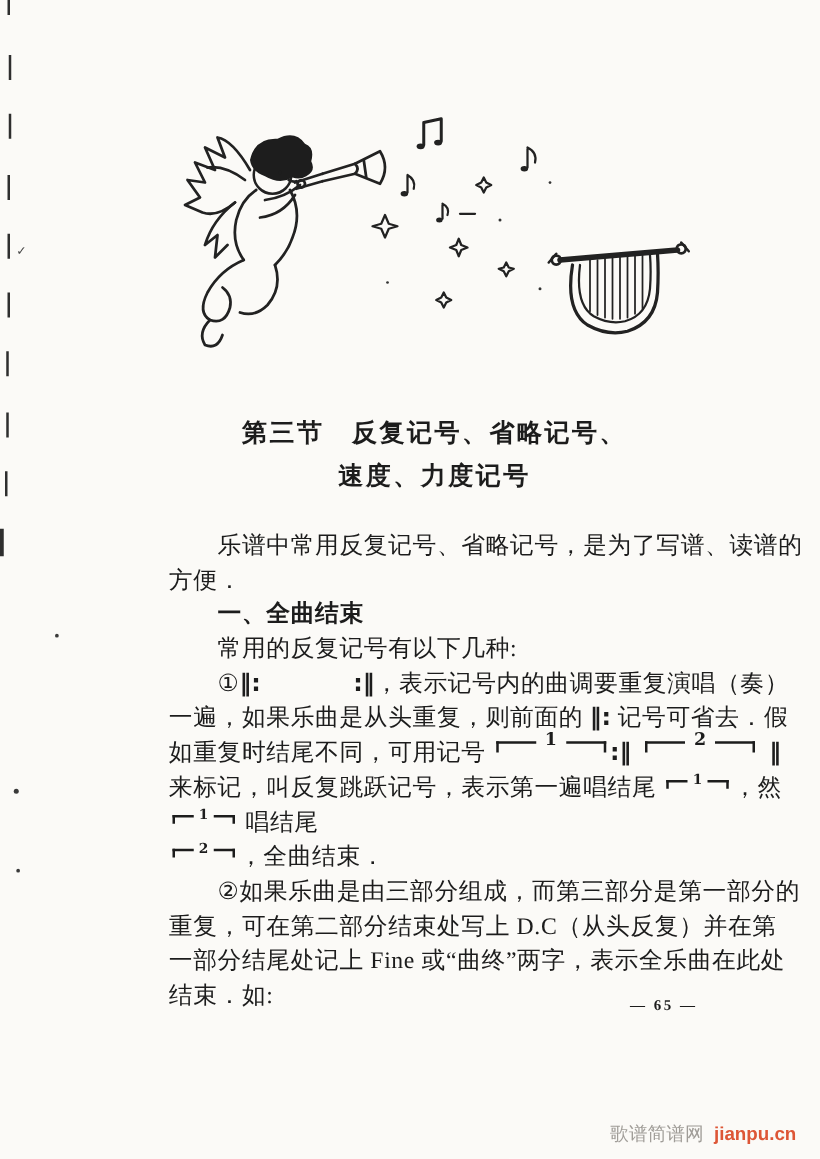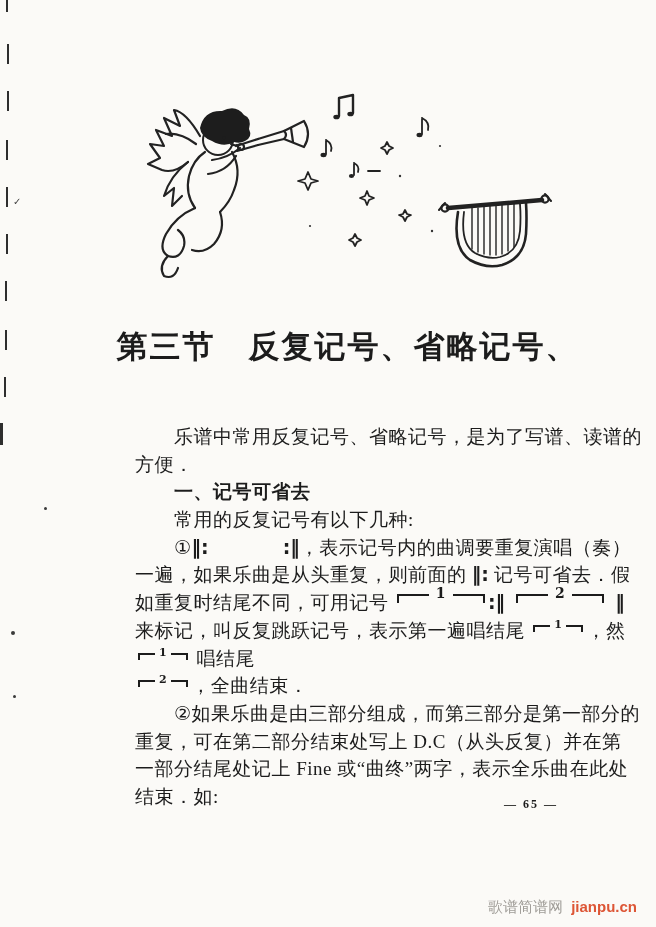--- a/index.html
+++ b/index.html
@@ -20,21 +20,21 @@
   
   .edge-mark{position:absolute;background:#2e2e2e;}
   .speck{position:absolute;background:#3a3a3a;border-radius:50%;}
   .tick{position:absolute;font-size:10px;color:#444;font-family:"DejaVu Sans",sans-serif;}
   
   .illus{position:absolute;left:100px;top:84px;width:470px;height:210px;}
   .illus svg{display:block;width:100%;height:100%;}
   
   .sec-title{
     position:absolute;left:95px;top:330px;width:505px;
-    text-align:center;font-weight:700;font-size:31px;line-height:34px;
+    text-align:center;font-weight:700;font-size:20px;line-height:34px;
     letter-spacing:2px;
   }
   
   .body-text{
     position:absolute;left:95px;top:423px;width:545px;
     font-size:19px;letter-spacing:0.5px;margin-left:40px;
   }
   .bline{height:27.7px;line-height:27.7px;white-space:nowrap;}
   .bline.bold{font-weight:700;}
   .msym{font-family:"DejaVu Sans","Liberation Sans",sans-serif;font-weight:600;letter-spacing:0;}
@@ -155,26 +155,27 @@
             <path d="M402,121 L402,170"></path>
           <path d="M408,120 L408,167"></path>
             <path d="M414,120 L414,163"></path>
         </g>
       </g>
     </svg>
   </div>
 
   <div class="sec-title">
     <div>第三节　反复记号、省略记号、</div>
+    <div>速度、力度记号</div>
   </div>
 
   <div class="body-text" id="body-text">
       <div class="bline"><span>　　乐谱中常用反复记号、省略记号，是为了写谱、读谱的</span></div>
       <div class="bline"><span>方便．</span></div>
-      <div class="bline bold"><span>　　一、记号可省去</span></div>
+      <div class="bline bold"><span>　　一、全曲结束</span></div>
       <div class="bline"><span>　　常用的反复记号有以下几种:</span></div>
       <div class="bline"><span>　　①</span><span class="msym">‖:</span><span style="display: inline-block; width: 74px;"></span><span class="msym">:‖</span><span>，表示记号内的曲调要重复演唱（奏）</span></div>
       <div class="bline"><span>一遍，如果乐曲是从头重复，则前面的 </span><span class="msym">‖:</span><span> 记号可省去．假</span></div>
       <div class="bline"><span>如重复时结尾不同，可用记号 </span><span class="volta lg">
           <span class="seg hook-l"></span>
           <span class="num">1</span>
           <span class="seg hook-r"></span>
         </span><span class="msym">:‖</span><span style="display: inline-block; width: 8px;"></span><span class="volta lg">
           <span class="seg hook-l"></span>
           <span class="num">2</span>

